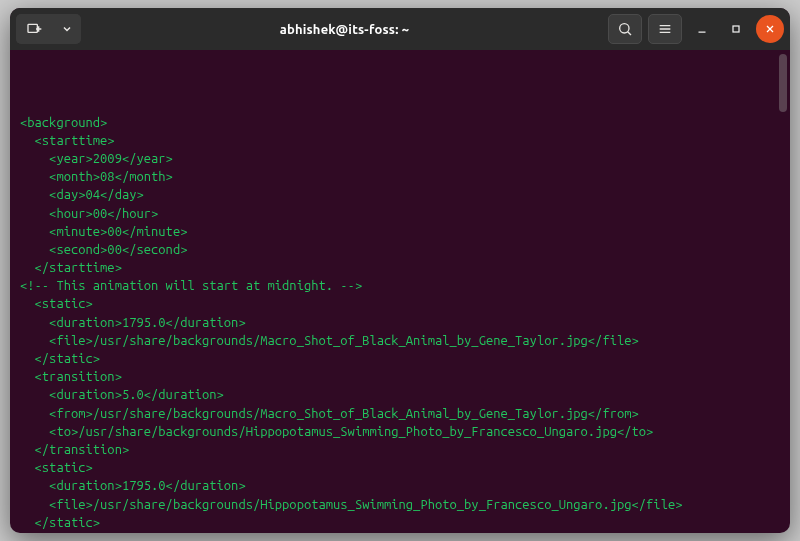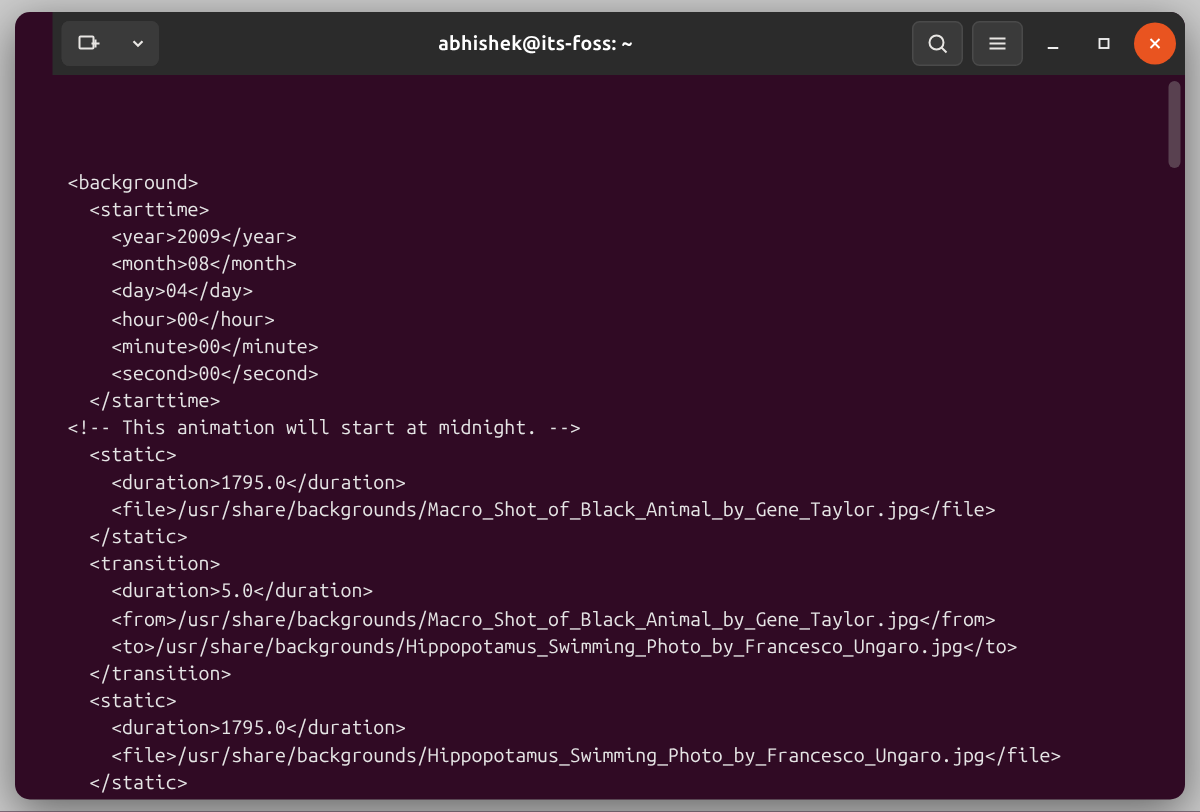--- a/index.html
+++ b/index.html
@@ -13,21 +13,20 @@
   }
   .window {
     width: 780px;
     height: 525px;
     background: #300a24;
     border-radius: 10px;
     overflow: hidden;
     box-shadow: 0 8px 30px rgba(0,0,0,0.5);
     display: flex;
     flex-direction: column;
-    padding-left: 25px;
   }
   .titlebar {
     height: 42px;
     background: #2b2b2b;
     display: flex;
     align-items: center;
     padding: 0 6px;
     gap: 6px;
     color: #f2f1ef;
     font-family: Ubuntu, "Segoe UI", sans-serif;
@@ -64,21 +63,21 @@
   }
   .tb-right { display: flex; gap: 6px; align-items: center; }
   .tb-square { width: 34px; }
   .wc { width: 28px; height: 28px; border-radius: 50%; display: flex; align-items:center; justify-content:center; }
   .wc-min, .wc-max { background: transparent; color:#eee;}
   .wc-close { background: #e95420; color: #fff; }
   .terminal {
     flex: 1;
     position: relative;
     padding: 8px 10px 6px 10px;
-    color: #e5e5e5;
+    color: #22c55e;
     font-size: 13px;
     line-height: 1.4;
     white-space: pre;
     overflow-y: hidden;
   }
   .scrollbar {
     position: absolute;
     right: 3px;
     top: 4px;
     width: 8px;

